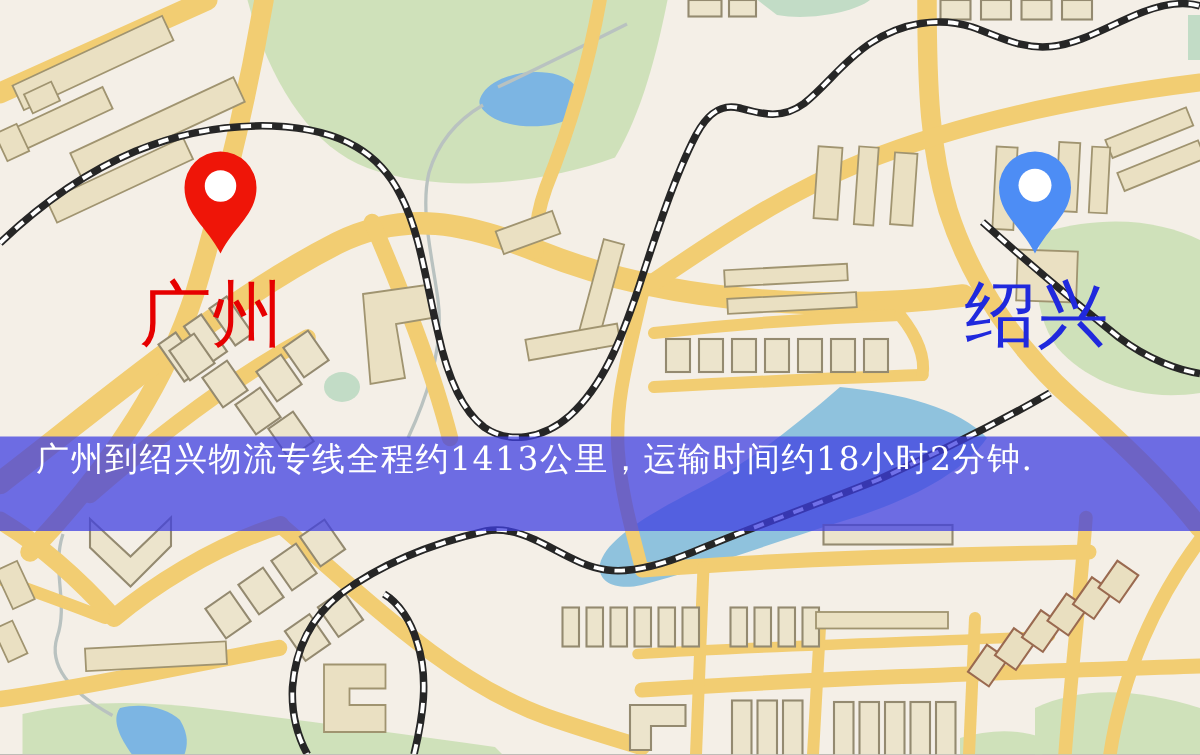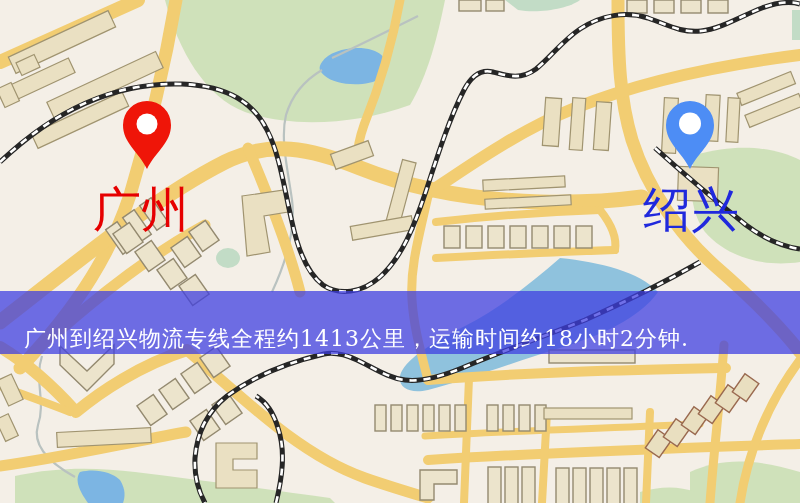--- a/index.html
+++ b/index.html
@@ -15,21 +15,21 @@
   .bldr{fill:#e9dfc0;stroke:#9a6a50;stroke-width:1.4px;}
   .rail-base{fill:none;stroke:#262626;stroke-width:5px;}
   .rail-dash{fill:none;stroke:#ffffff;stroke-width:2.6px;stroke-dasharray:7 7;}
   .stream{fill:none;stroke:#b9c2c0;stroke-width:2.2px;}
   .park{fill:#cfe1ba;}
   .park2{fill:#c2dcc6;}
   .water{fill:#7cb5e3;}
   .water2{fill:#8fc2dd;}
   .city-label{font-family:"DejaVu Serif", serif;font-size:48px;font-weight:500;}
   #route-banner{position:absolute;left:0;top:291px;width:800px;height:63px;
-                display:flex;align-items:flex-end;}
+                display:flex;align-items:flex-start;}
   #route-banner span{color:#ffffff;font-size:22px;padding-left:24px;white-space:nowrap;
                      font-family:"DejaVu Serif", serif;letter-spacing:1px;}
 </style>
 </head>
 <body>
 
 <div id="stage">
 
   <svg id="map-svg" viewBox="0 0 800 503" xmlns="http://www.w3.org/2000/svg">
 

